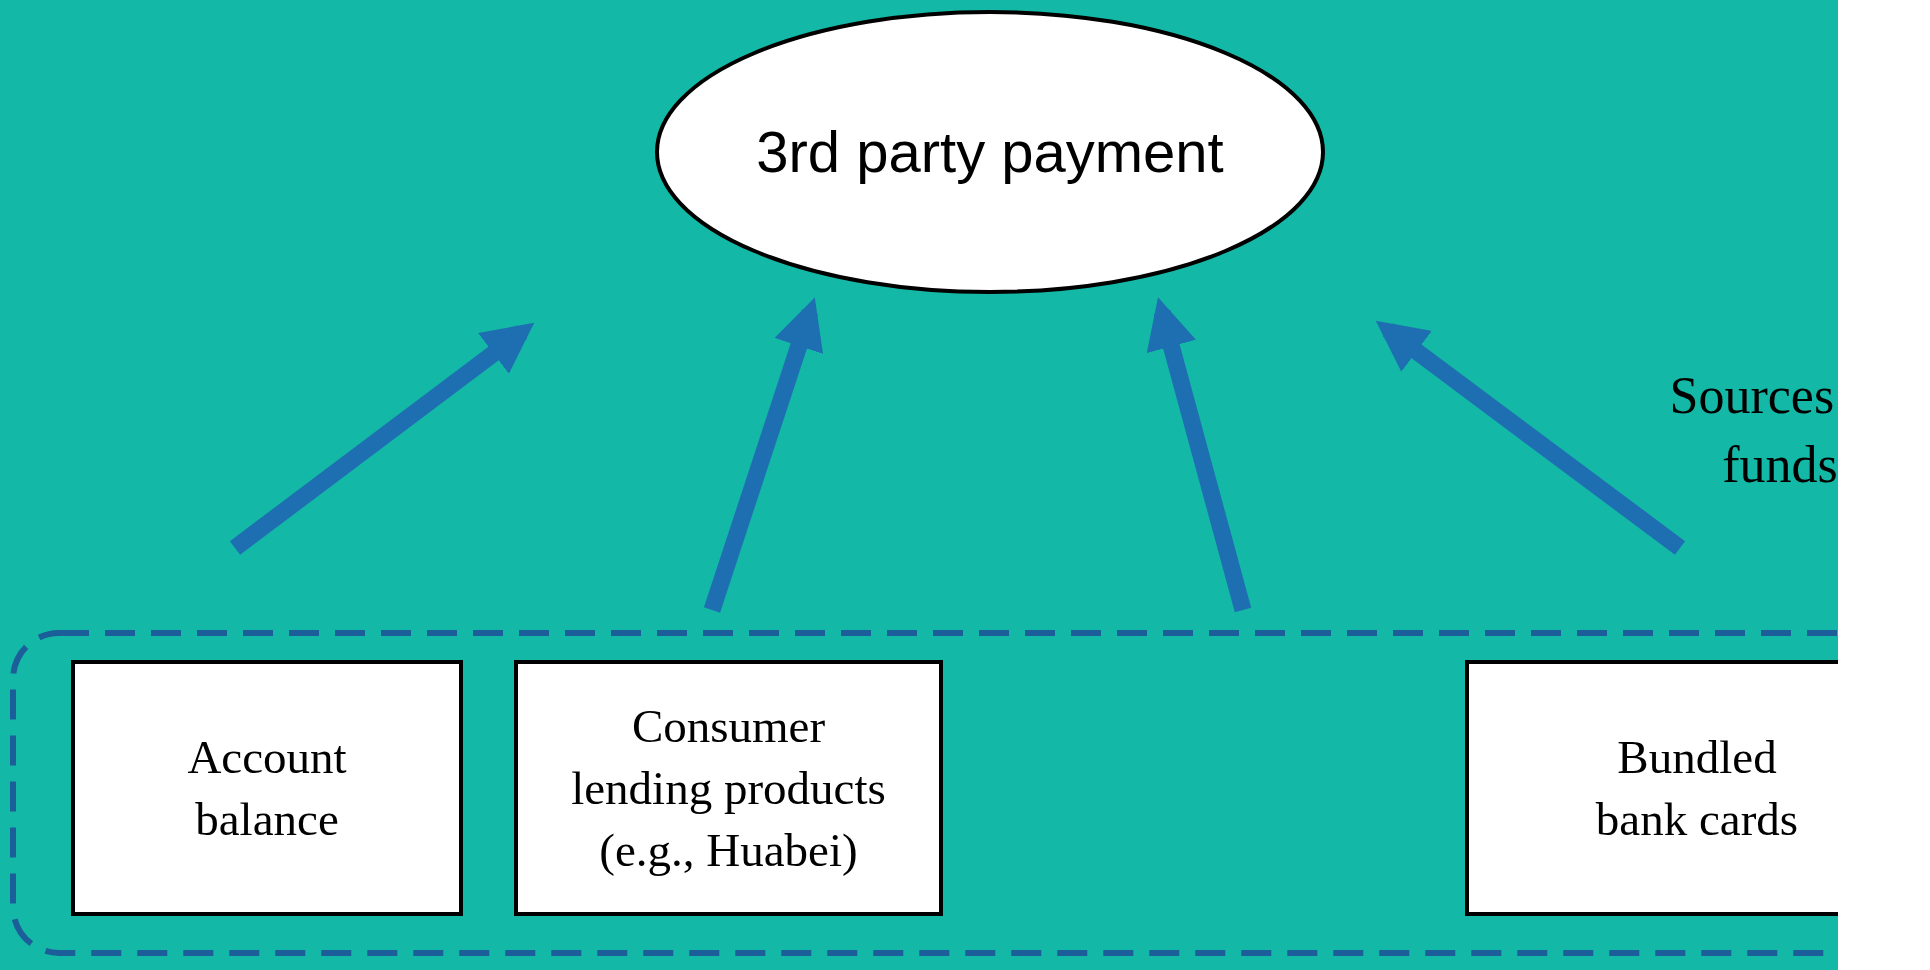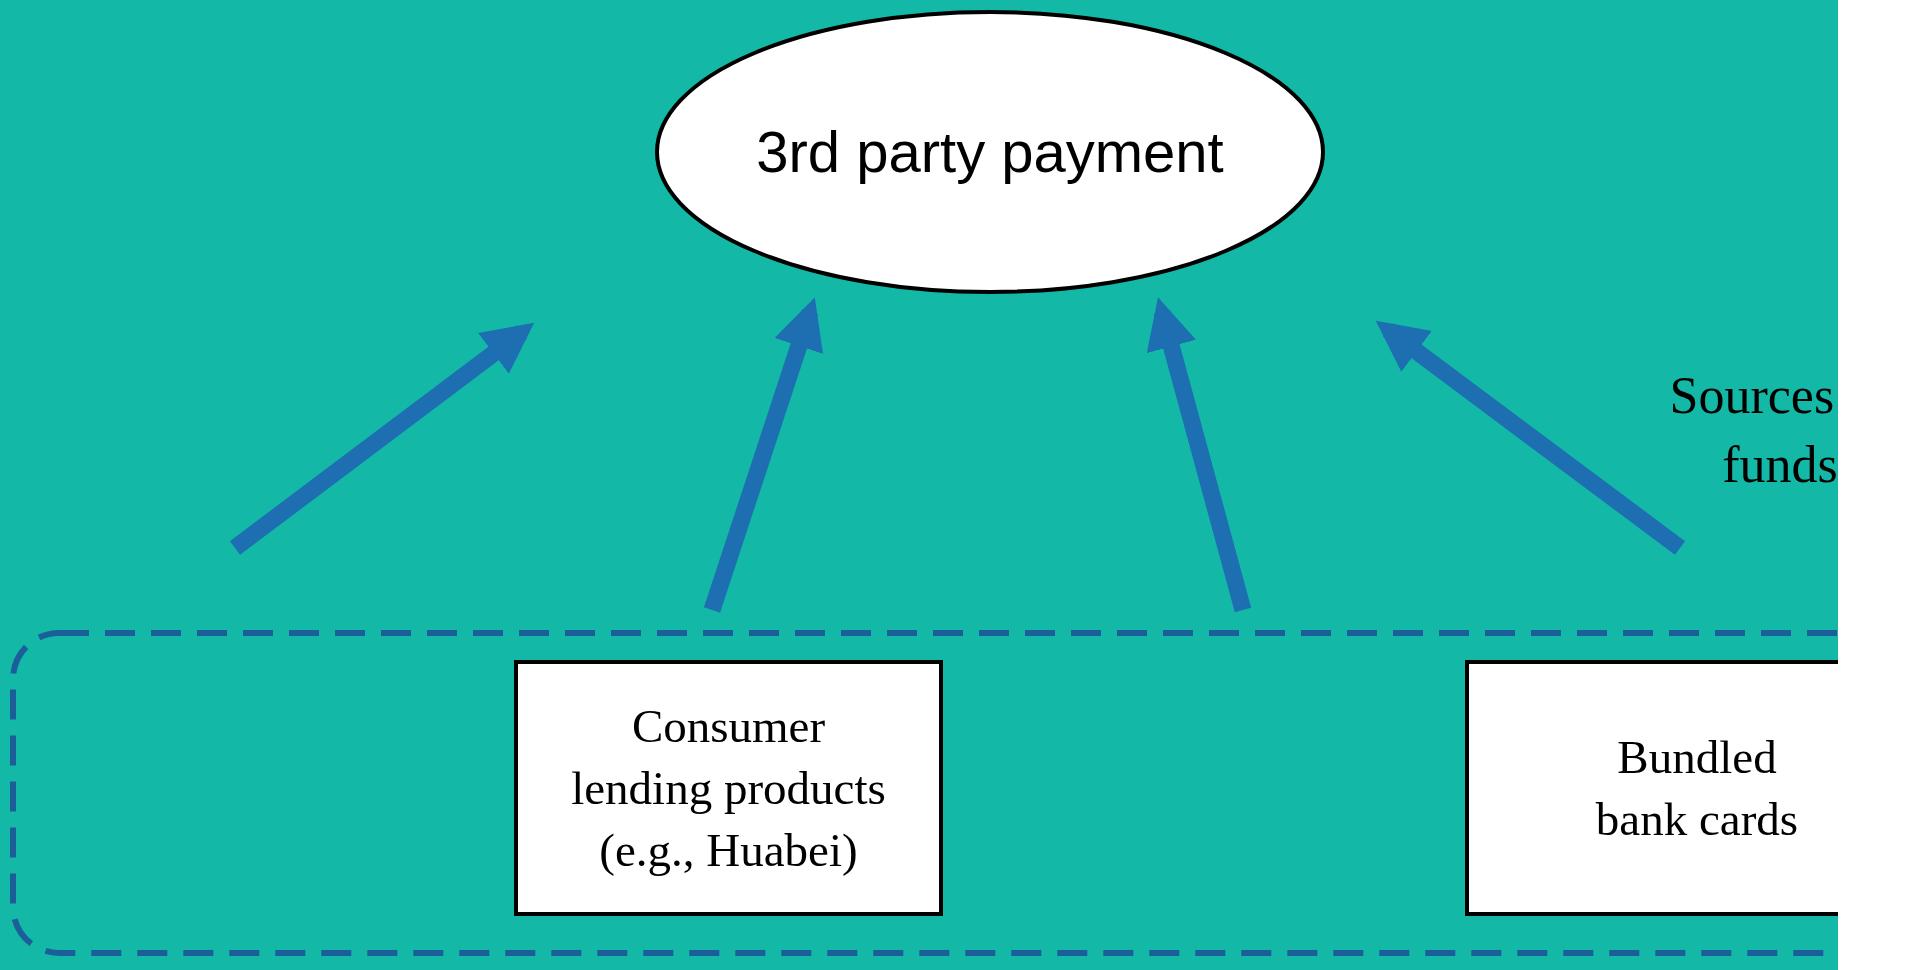--- a/index.html
+++ b/index.html
@@ -87,20 +87,24 @@
     <line x1="712" y1="610" x2="810" y2="312" stroke-width="17" marker-end="url(#arrowhead)" stroke="#1E6FB2"></line>
     <line x1="1243" y1="610" x2="1162" y2="312" stroke-width="17" marker-end="url(#arrowhead)" stroke="#1E6FB2"></line>
     <line x1="1680" y1="548" x2="1388" y2="330" stroke-width="17" marker-end="url(#arrowhead)" stroke="#1E6FB2"></line>
   </svg>
 
   <div class="node-title">3rd party payment</div>
 
   <div class="side-label">Sources of
 funds</div>
 
+  <div class="source-box box-1">
+    <span>Account
+balance</span>
+  </div>
   <div class="source-box box-2">
     <span>Consumer
 lending products
 (e.g., Huabei)</span>
   </div>
   <div class="source-box box-4">
     <span>Bundled
 bank cards</span>
   </div>
 

